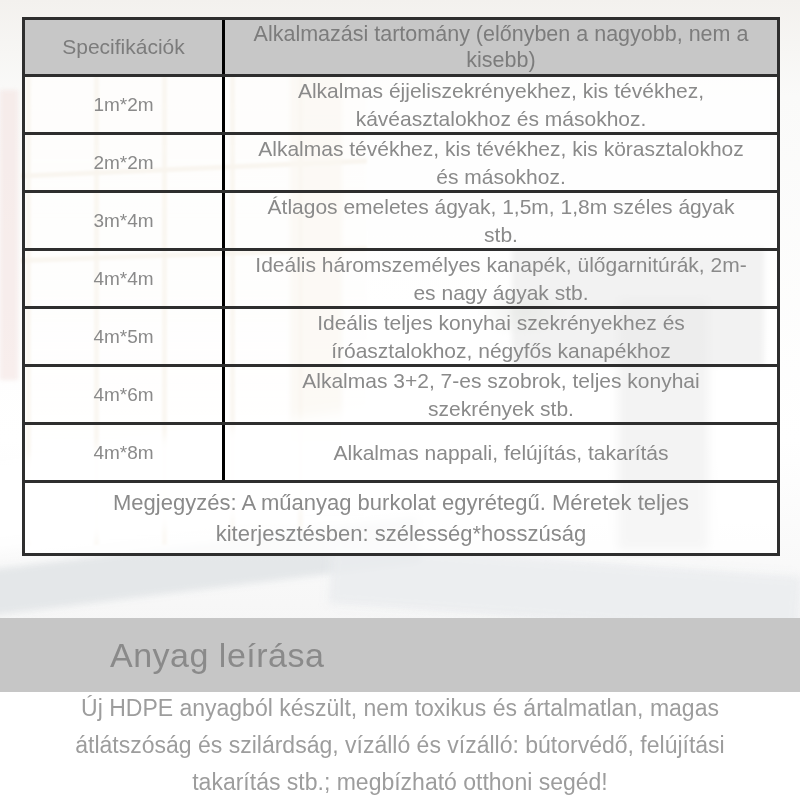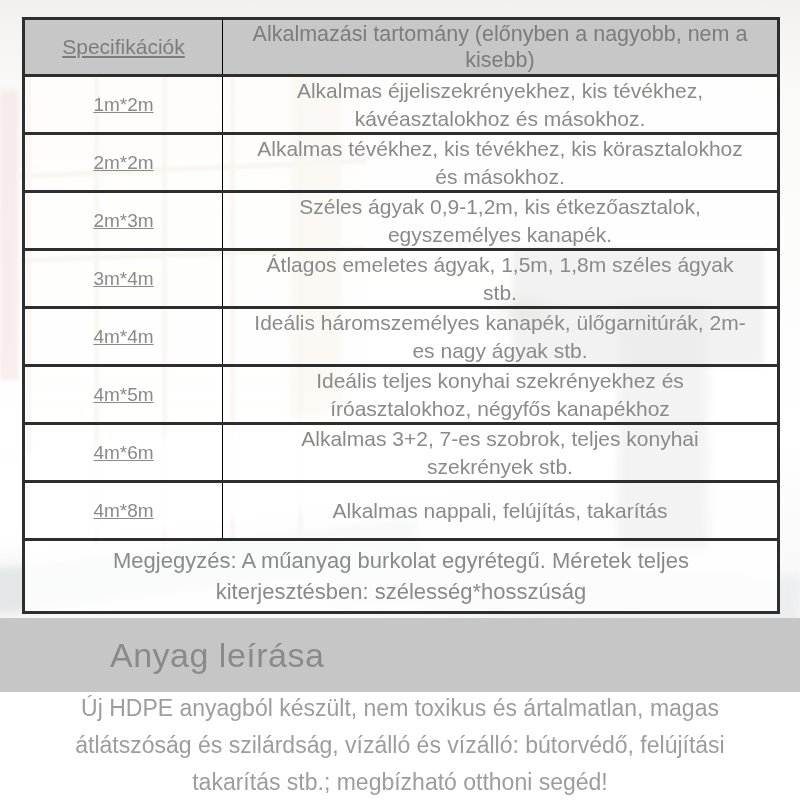--- a/index.html
+++ b/index.html
@@ -29,21 +29,21 @@
     background:radial-gradient(ellipse at center, rgba(158,166,152,.8), rgba(158,166,152,0) 70%);filter:blur(2px);}
   .bottom-white{left:0;top:676px;width:800px;height:124px;background:rgba(255,255,255,.96);}
   
   .spec-table{
     position:absolute;left:22px;top:17px;width:752px;
     border:3px solid #2e2e2e;color:#8a8a8a;
   }
   .t-row{display:flex;border-bottom:3px solid #2e2e2e;}
   .t-row:last-child,.t-note{border-bottom:none;}
   .cell{display:flex;align-items:center;justify-content:center;text-align:center;background:rgba(255,255,255,.75);}
-  .c1{width:197px;border-right:1px solid #000000;font-size:19px;text-decoration:underline;}
+  .c1{width:197px;border-right:3px solid #000000;font-size:19px;}
   .c2{flex:1;font-size:21px;line-height:28px;padding:2px 26px;}
   .t-head{height:54px;}
   .t-head .cell{background:#c7c7c7;color:#7c7c7c;}
   .t-head .c1{font-size:21px;}
   .t-head .c2{font-size:21.5px;line-height:26px;}
   .t-body{height:55px;}
   .t-note{
     display:flex;align-items:center;justify-content:center;text-align:center;
     height:62px;font-size:22px;line-height:31px;background:rgba(255,255,255,.82);padding:4px 20px;
   }
@@ -86,24 +86,20 @@
 
     <div class="t-row t-body">
       <div class="cell c1">1m*2m</div>
       <div class="cell c2">Alkalmas éjjeliszekrényekhez, kis tévékhez, kávéasztalokhoz és másokhoz.</div>
     </div>
     <div class="t-row t-body">
       <div class="cell c1">2m*2m</div>
       <div class="cell c2">Alkalmas tévékhez, kis tévékhez, kis körasztalokhoz és másokhoz.</div>
     </div>
     <div class="t-row t-body">
-      <div class="cell c1">2m*3m</div>
-      <div class="cell c2">Széles ágyak 0,9-1,2m, kis étkezőasztalok, egyszemélyes kanapék.</div>
-    </div>
-    <div class="t-row t-body">
       <div class="cell c1">3m*4m</div>
       <div class="cell c2">Átlagos emeletes ágyak, 1,5m, 1,8m széles ágyak stb.</div>
     </div>
     <div class="t-row t-body">
       <div class="cell c1">4m*4m</div>
       <div class="cell c2">Ideális háromszemélyes kanapék, ülőgarnitúrák, 2m-es nagy ágyak stb.</div>
     </div>
     <div class="t-row t-body">
       <div class="cell c1">4m*5m</div>
       <div class="cell c2">Ideális teljes konyhai szekrényekhez és íróasztalokhoz, négyfős kanapékhoz</div>

